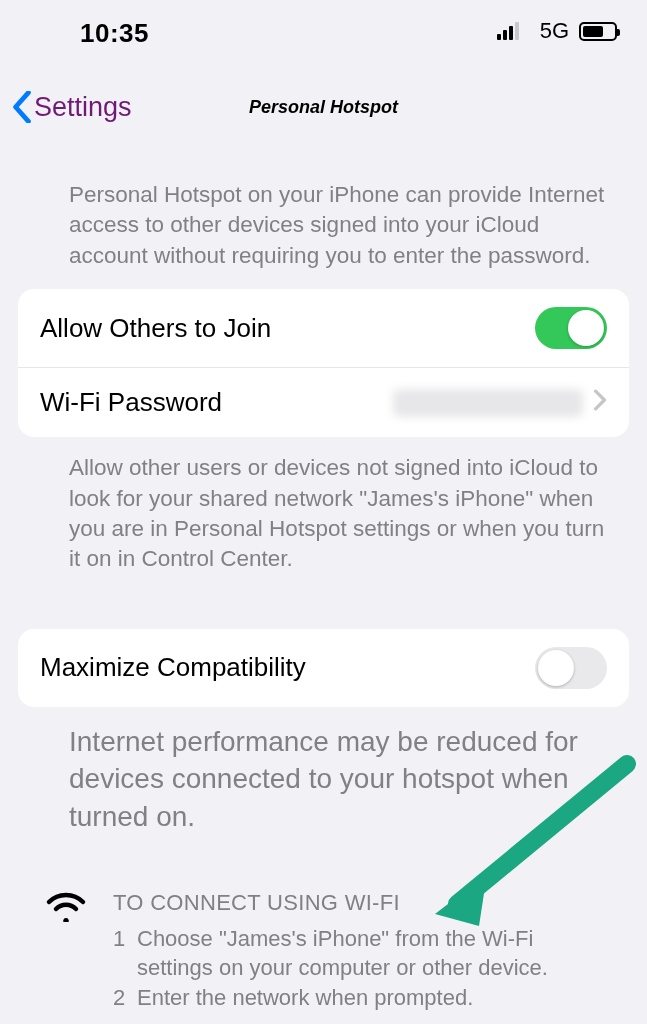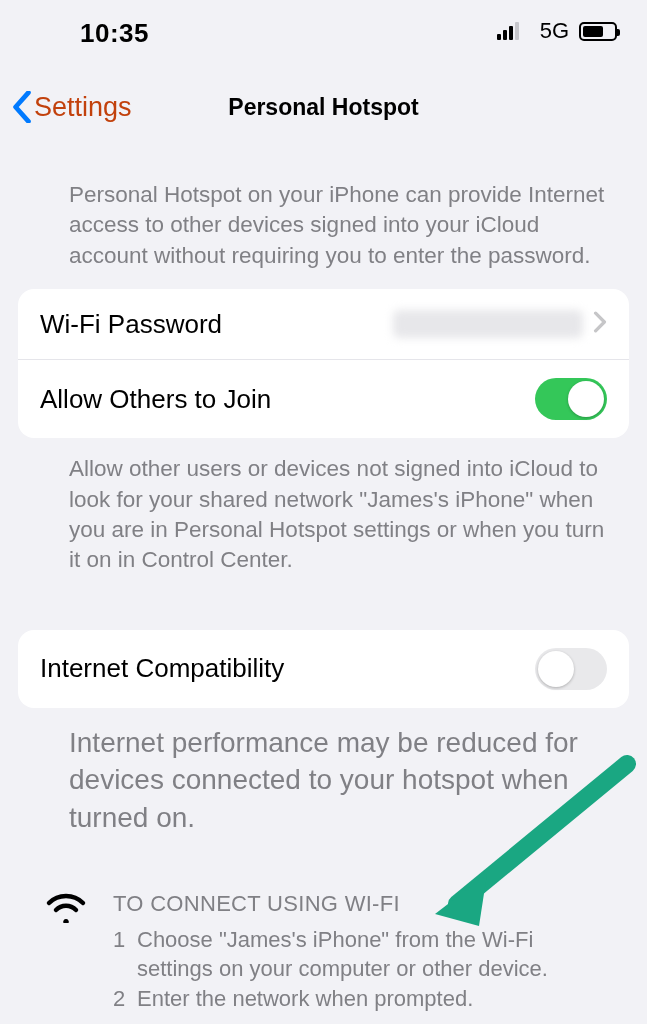--- a/index.html
+++ b/index.html
@@ -84,33 +84,34 @@
   .nav {
     display:flex;
     align-items:center;
     padding: 14px 12px 10px 12px;
     position:relative;
     height:70px;
   }
   .back {
     display:flex;
     align-items:center;
-    color:#c2410c;
+    color:#701a75;
     font-size:27px;
     font-weight:400;
     gap:2px;
     cursor:pointer;
   }
   .back svg { width:20px; height:32px; }
   .nav-title {
     position:absolute;
     left:50%;
     transform:translateX(-50%);
-    font-size:23px;
+    font-size:18px;
     font-weight:600;
+    font-style:italic;
   }
 
   
   .section-desc {
     color:#808085;
     font-size:22.5px;
     line-height:1.35;
     padding: 40px 32px 18px 32px;
     margin-left: 37px;
   }
@@ -214,46 +215,46 @@
       <polyline points="10,1 2,10 10,19" fill="none" stroke="#007aff" stroke-width="3" stroke-linecap="round" stroke-linejoin="round"></polyline>
     </svg>
     <span>Settings</span>
   </div>
   <div class="nav-title">Personal Hotspot</div>
 </div>
 
 <div class="section-desc">Personal Hotspot on your iPhone can provide Internet access to other devices signed into your iCloud account without requiring you to enter the password.</div>
 
 <div class="group">
+  <div class="row">
+    <span>Allow Others to Join</span>
+    <div class="switch on">
+        <div class="knob"></div>
+      </div>
+  </div>
   <div class="row">
     <span>Wi-Fi Password</span>
     <div class="row-right">
       <div class="pw-blur"></div>
       <span class="chevron">
         <svg viewBox="0 0 12 20">
             <polyline points="2,2 10,10 2,18" fill="none" stroke="#c6c6c8" stroke-width="3" stroke-linecap="round" stroke-linejoin="round"></polyline>
           </svg>
       </span>
     </div>
   </div>
-  <div class="row">
-    <span>Allow Others to Join</span>
-    <div class="switch on">
-        <div class="knob"></div>
-      </div>
-  </div>
 </div>
 
 <div class="section-desc tight">Allow other users or devices not signed into iCloud to look for your shared network "James's iPhone" when you are in Personal Hotspot settings or when you turn it on in Control Center.</div>
 
 <div style="height:36px"></div>
 
 <div class="group">
   <div class="row">
-    <span>Internet Compatibility</span>
+    <span>Maximize Compatibility</span>
     <div class="switch off">
         <div class="knob"></div>
       </div>
   </div>
 </div>
 
 <div class="section-desc tight small">Internet performance may be reduced for devices connected to your hotspot when turned on.</div>
 
 <div class="instruct">
   <div class="wifi-icon">

